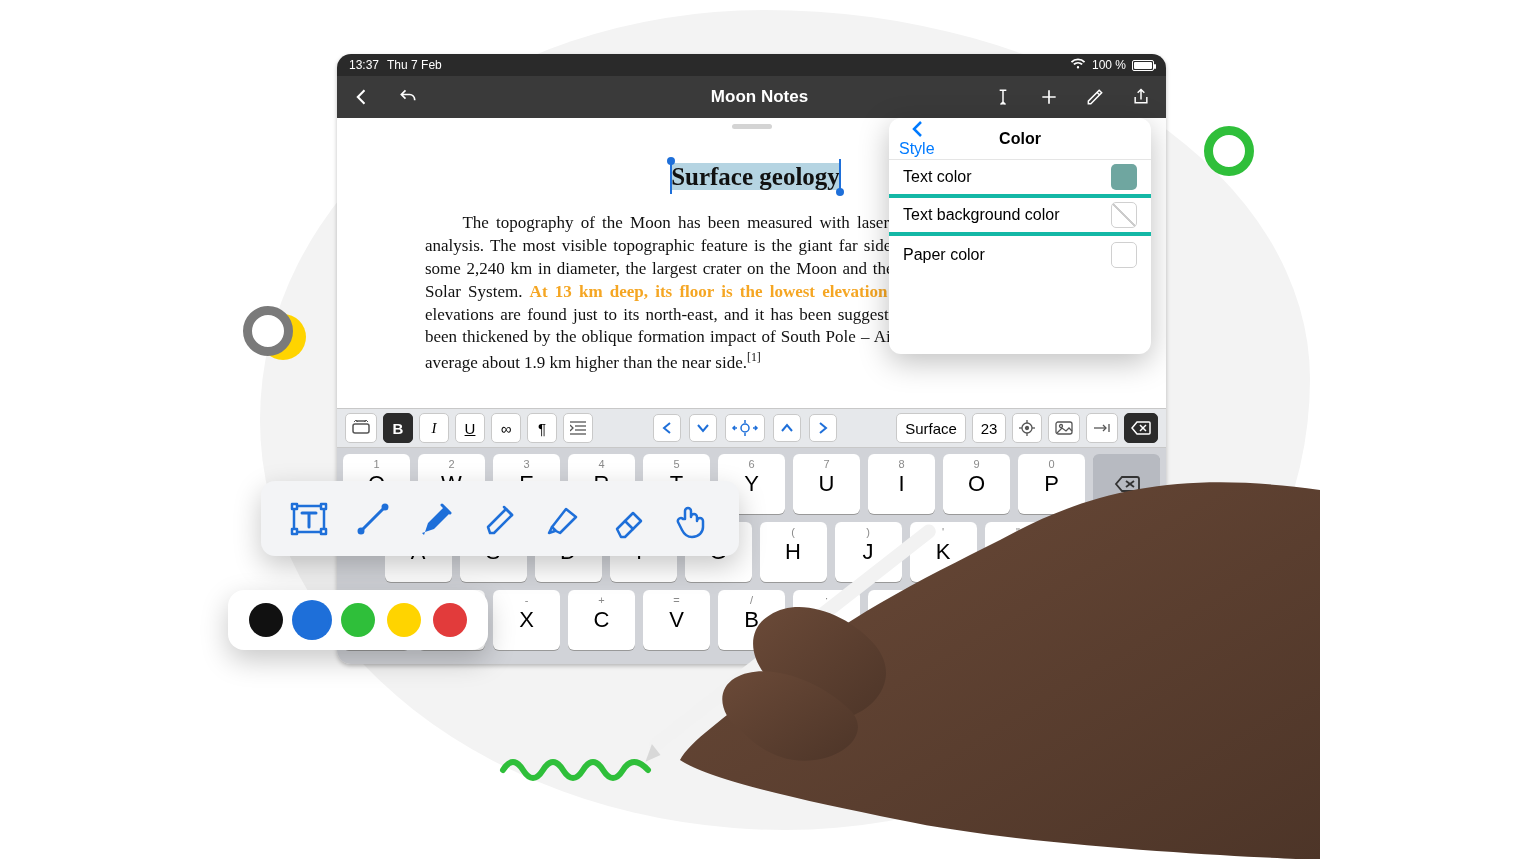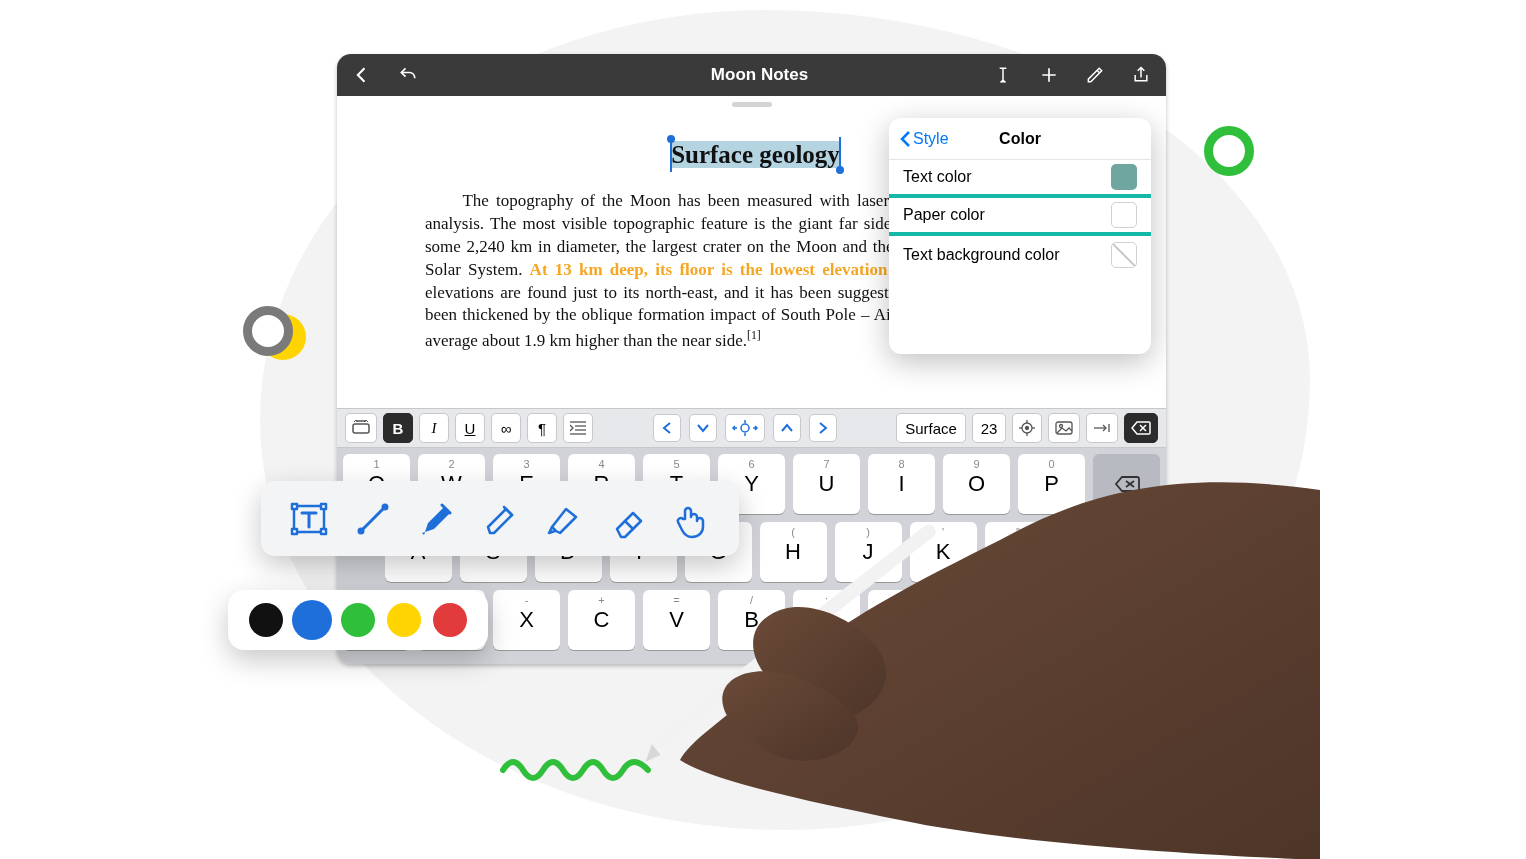--- a/index.html
+++ b/index.html
@@ -114,21 +114,21 @@
     top: 64px;
     width: 262px;
     background: #fff;
     border-radius: 12px;
     box-shadow: 0 8px 30px rgba(0,0,0,.25);
     overflow: hidden;
     z-index: 5;
     font-size: 16px;
   }
   .popover-head { display:flex; align-items:center; justify-content:center; height:42px; border-bottom:1px solid #e5e5e5; position:relative;}
-  .popover-head .back { position:absolute; left:10px; color:#007aff; display:flex; align-items:center; gap:2px; cursor:pointer;}
+  .popover-head .back { position:absolute; left:10px; color:#007aff; display:flex; align-items:center; gap:2px; cursor:pointer;flex-direction:column;}
   .popover-head .ptitle { font-weight:600; }
   .p-row { display:flex; align-items:center; justify-content:space-between; padding:0 14px; height:38px; border-bottom:4px solid #14b8a6; cursor:pointer;}
   .p-row:last-child{border-bottom:none; margin-bottom:80px;}
   .swatch { width:26px; height:26px; border-radius:5px; border:1px solid #d0d0d0;}
   .swatch.teal{ background:#6fa6a0; border:none;}
   .swatch.none{ background:linear-gradient(to top right, transparent 46%, #ccc 46%, #ccc 54%, transparent 54%);}
 
   
   .fmtbar {
     position:absolute; left:0; right:0; top:354px; height:40px;
@@ -193,20 +193,37 @@
 </head>
 <body>
 
 <div class="bg-blob"></div>
 <div class="ring ring-yellow-back"></div>
 <div class="ring ring-gray"></div>
 <div class="ring ring-green"></div>
 
 <div class="ipad">
 
+  <div class="statusbar">
+    <div class="sb-left">
+      <span>13:37</span>
+      <span>Thu 7 Feb</span>
+    </div>
+    <div class="sb-right">
+      <span class="wifi-icon">
+        <svg width="16" height="12" viewBox="0 0 16 12">
+            <path d="M8 10.5a1.2 1.2 0 100-2.4 1.2 1.2 0 000 2.4zM3.2 5.8a7 7 0 019.6 0l-1.3 1.3a5.2 5.2 0 00-7 0zM.8 3.4a10.4 10.4 0 0114.4 0l-1.3 1.3a8.6 8.6 0 00-11.8 0z" fill="#fff"></path>
+          </svg>
+      </span>
+      <span>100 %</span>
+      <span class="battery">
+          <span class="battery-fill"></span>
+        </span>
+    </div>
+  </div>
 
   <div class="navbar">
     <div class="nav-left">
       <span class="nav-icn">
         <svg viewBox="0 0 24 24" fill="none" stroke="#fff" stroke-width="2.5">
             <polyline points="15 4 7 12 15 20"></polyline>
           </svg>
       </span>
       <span class="nav-icn">
         <svg viewBox="0 0 24 24" fill="none" stroke="#fff" stroke-width="2">
@@ -258,26 +275,26 @@
           </svg>
         <span>Style</span>
       </div>
       <div class="ptitle">Color</div>
     </div>
     <div class="p-row">
       <span>Text color</span>
       <span class="swatch teal"></span>
     </div>
     <div class="p-row">
+      <span>Text background color</span>
+      <span class="swatch none"></span>
+    </div>
+    <div class="p-row">
       <span>Paper color</span>
       <span class="swatch"></span>
-    </div>
-    <div class="p-row">
-      <span>Text background color</span>
-      <span class="swatch none"></span>
     </div>
   </div>
 
   <div class="fmtbar">
     <div class="fmt-btn">
       <svg width="18" height="16" viewBox="0 0 18 16">
           <rect x="1" y="4" width="16" height="9" rx="2" fill="none" stroke="#555" stroke-width="1.5"></rect>
           <line x1="4" y1="1" x2="14" y2="1" stroke="#555" stroke-width="1.5"></line>
           <polyline points="2 2 4 0 6 2" fill="none" stroke="#555"></polyline>
           <polyline points="12 2 14 0 16 2" fill="none" stroke="#555"></polyline>

